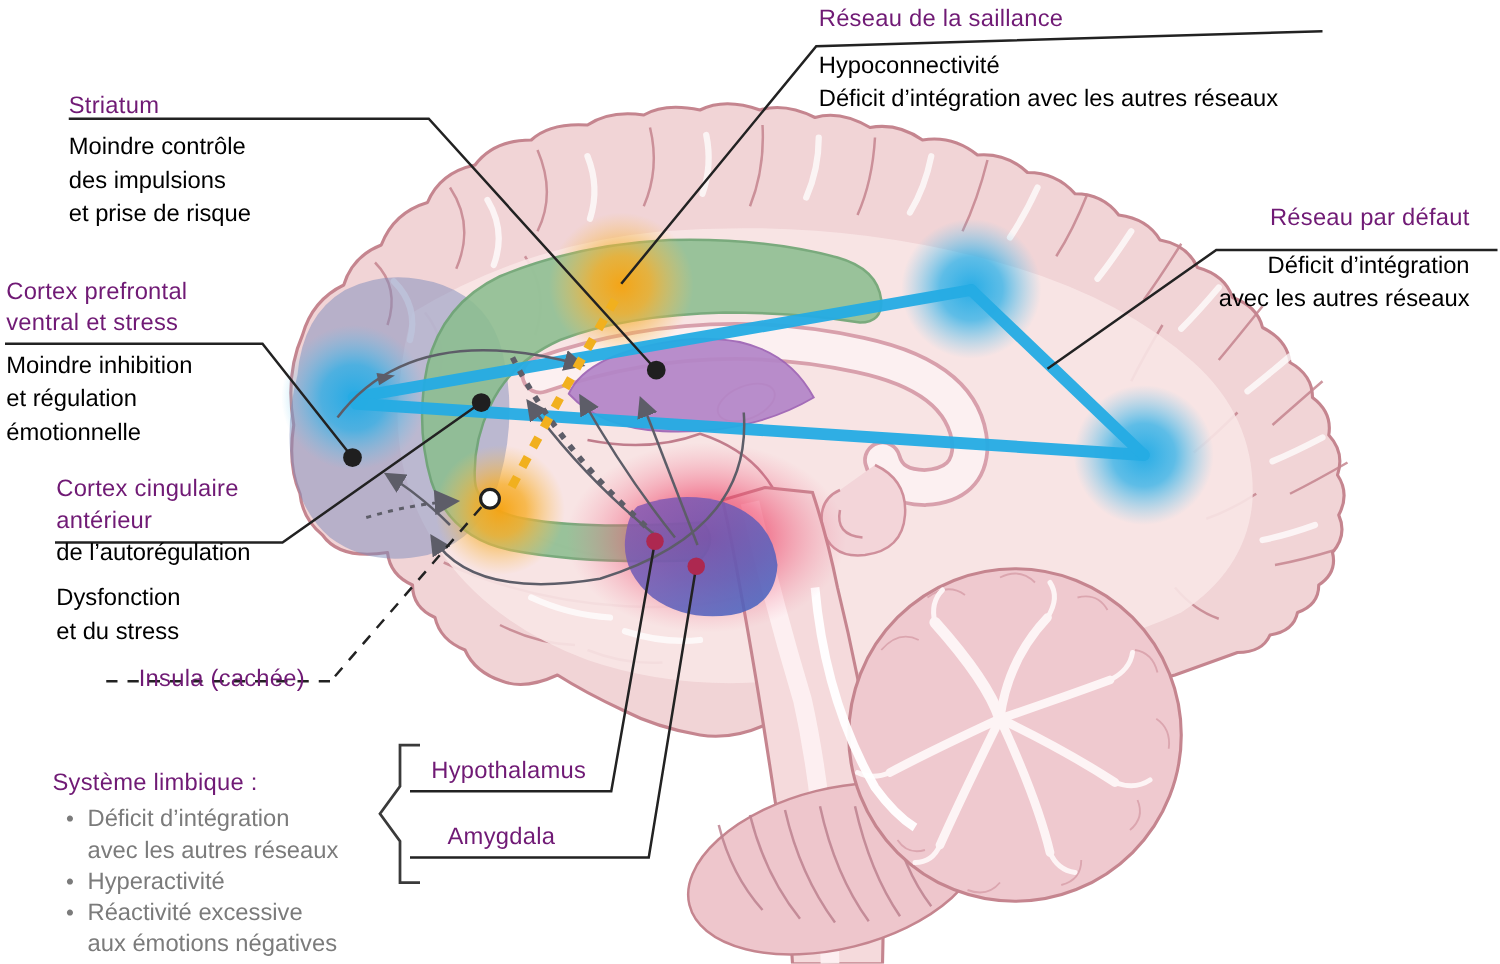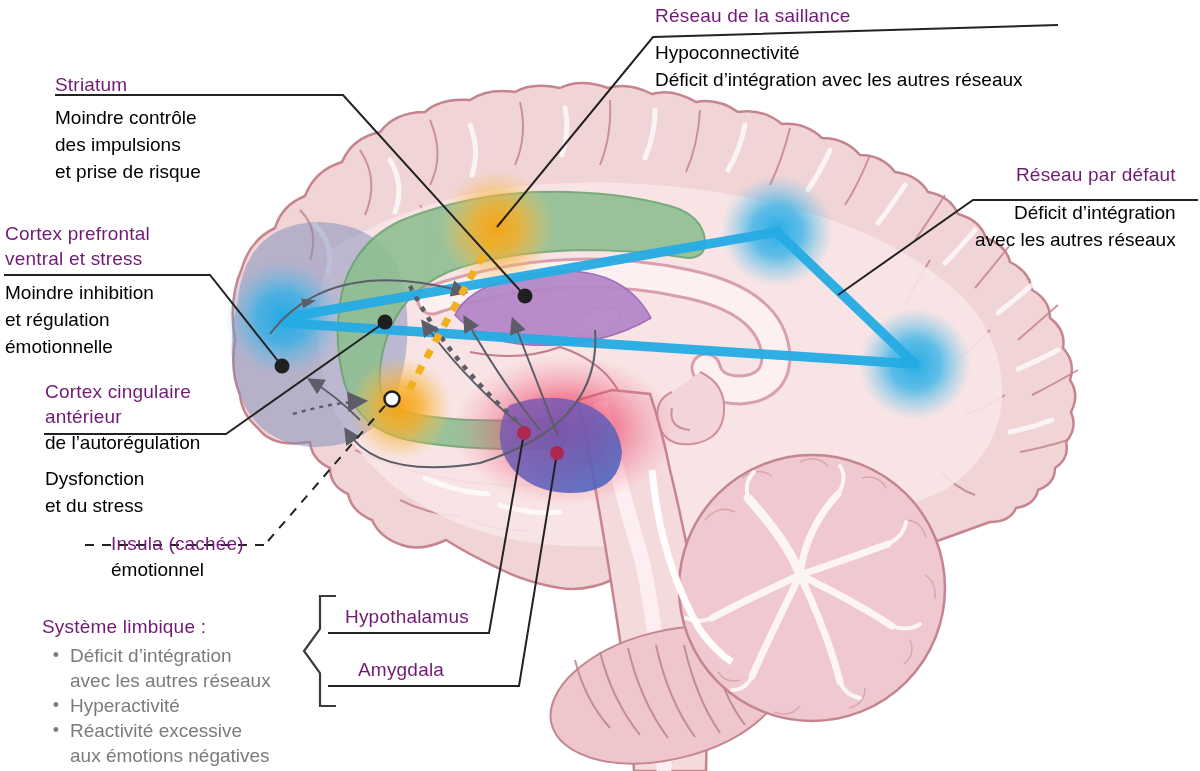--- a/index.html
+++ b/index.html
@@ -266,21 +266,20 @@
 <div class="label" style="left:45px;top:379px;">
   <div class="t">Cortex cingulaire</div>
   <div class="t">antérieur</div>
   <div class="b">de l’autorégulation</div>
   <div class="b" style="margin-top:9px;">Dysfonction</div>
   <div class="b">et du stress</div>
 </div>
 
 <div class="label" style="left:111px;top:519px;margin-top:12px;">
   <div class="t">Insula (cachée)</div>
-  <div class="b">émotionnel</div>
 </div>
 
 <div class="label" style="left:42px;top:614px;">
   <div class="t">Système limbique :</div>
   <div style="margin-top:4px;">
     <div class="row">
       <span class="dotcol">•</span>
       <span class="bt">Déficit d’intégration</span>
     </div>
     <div class="row">

